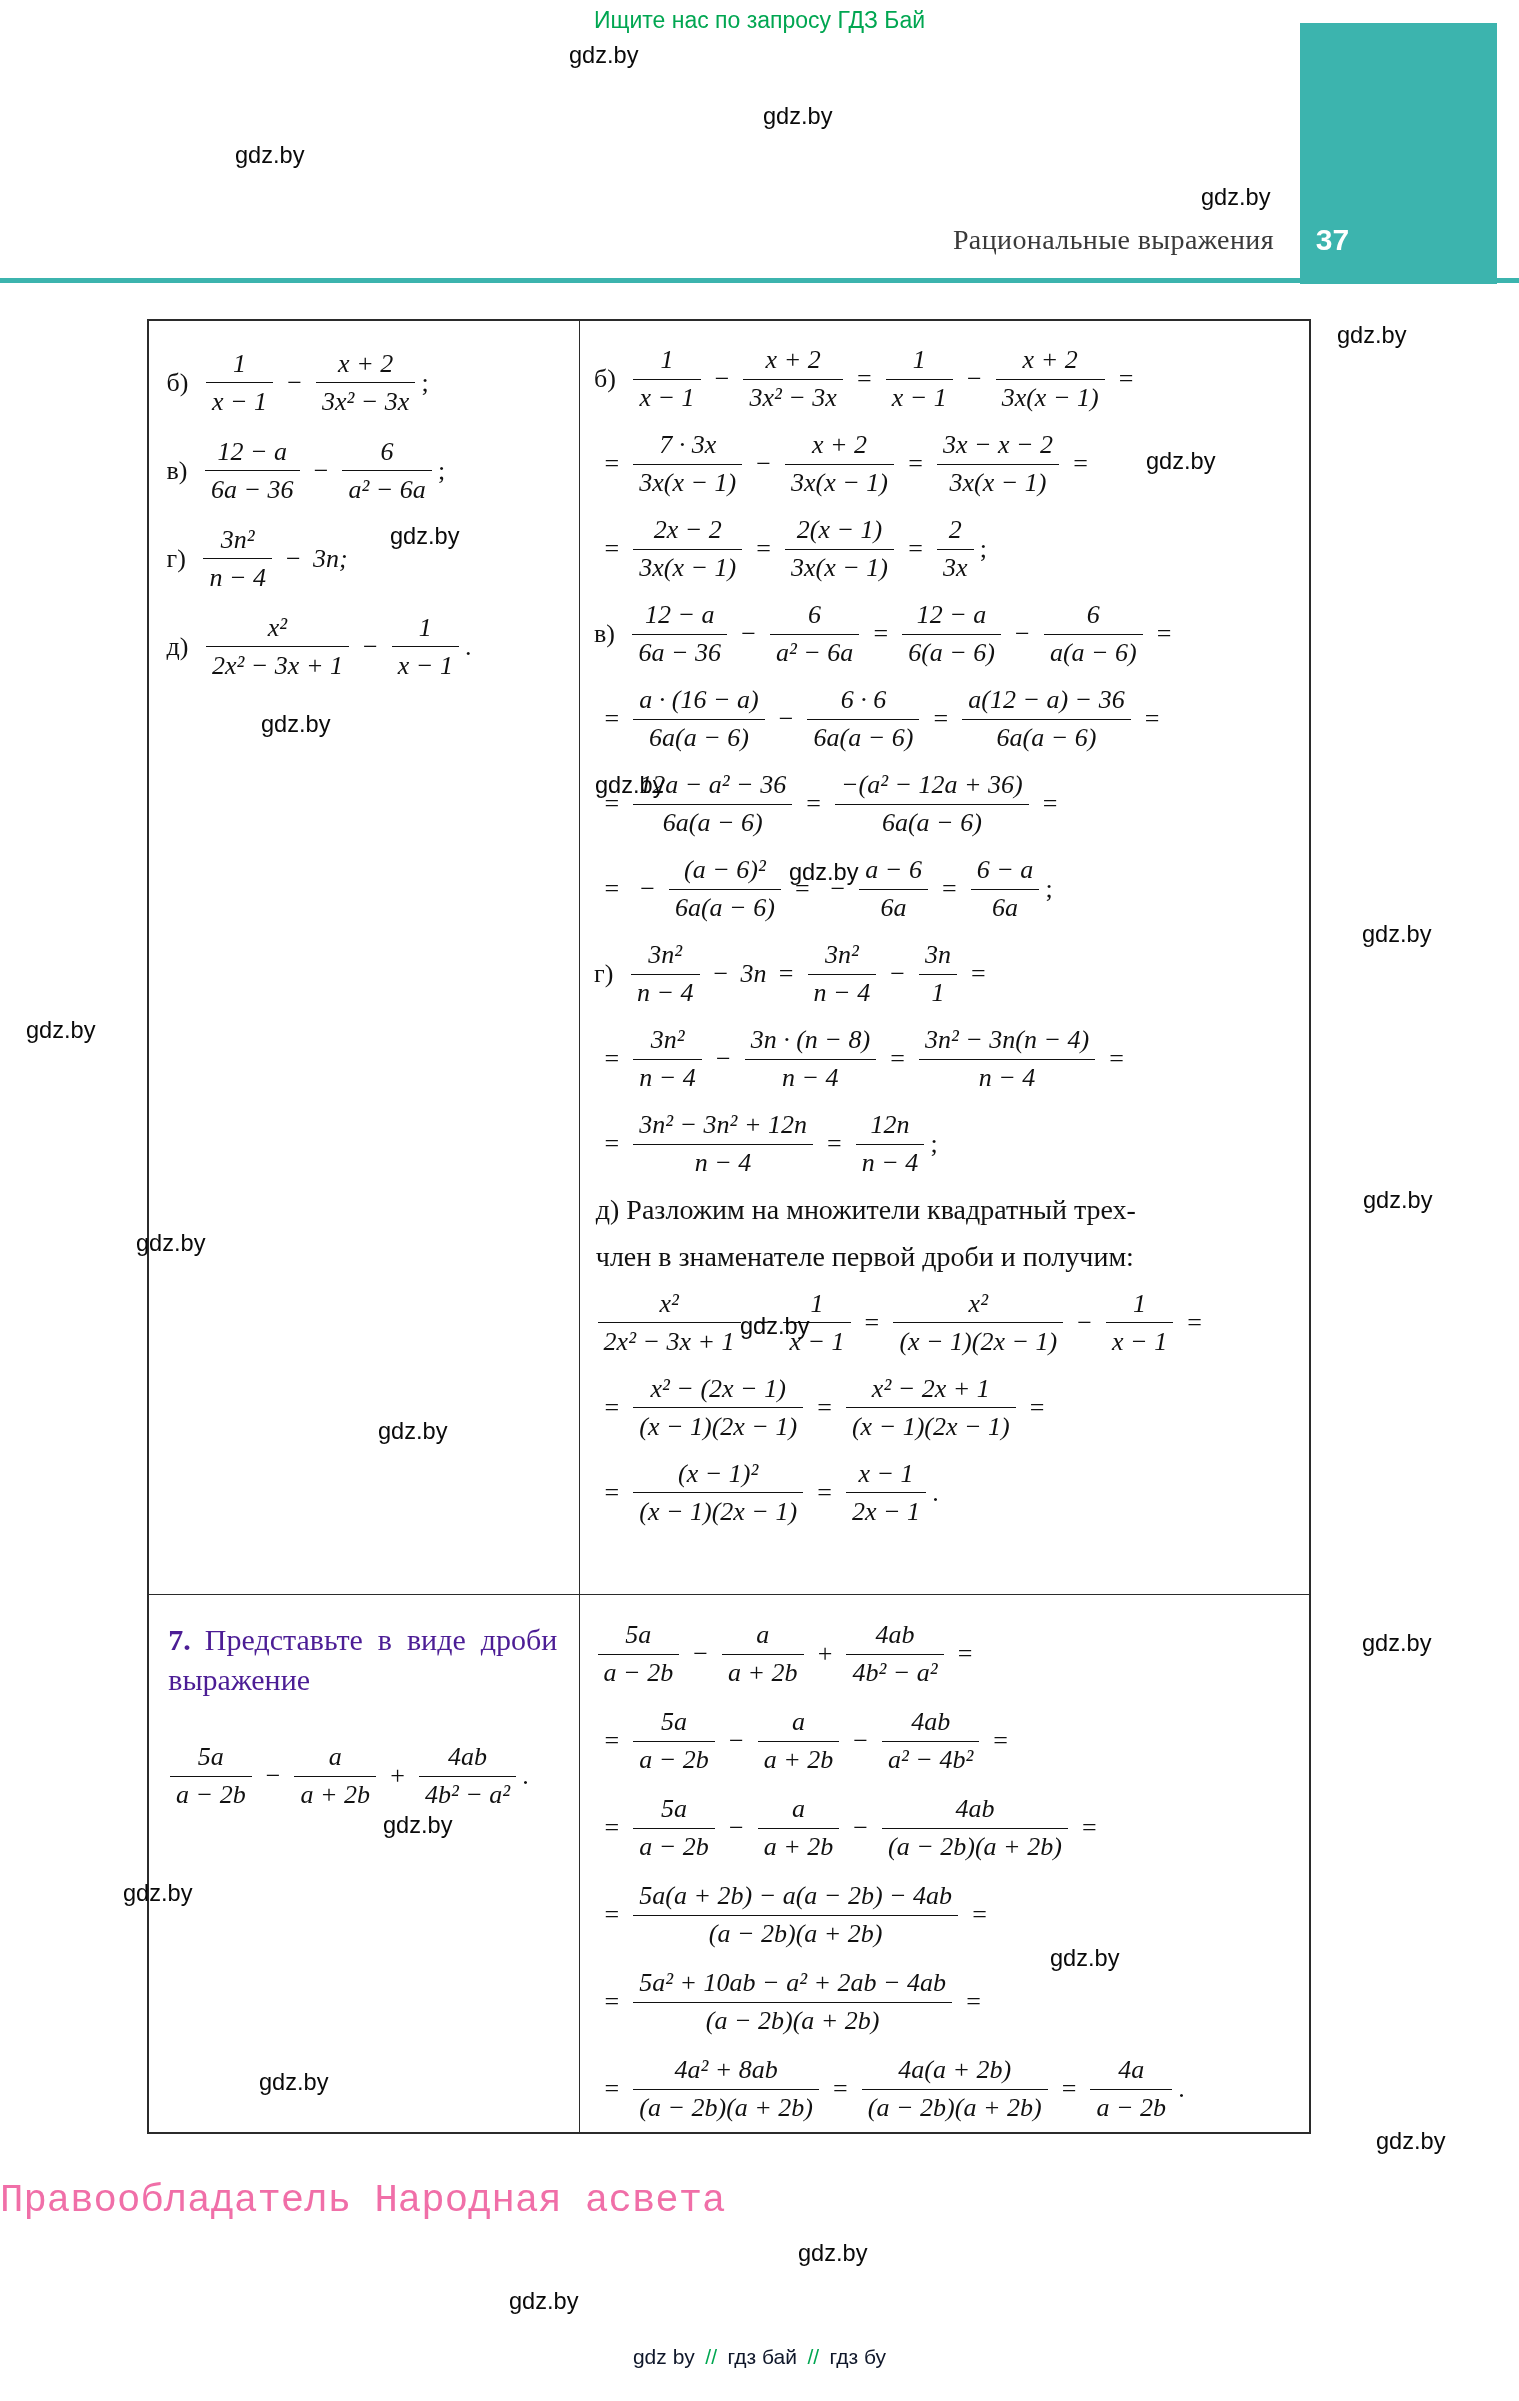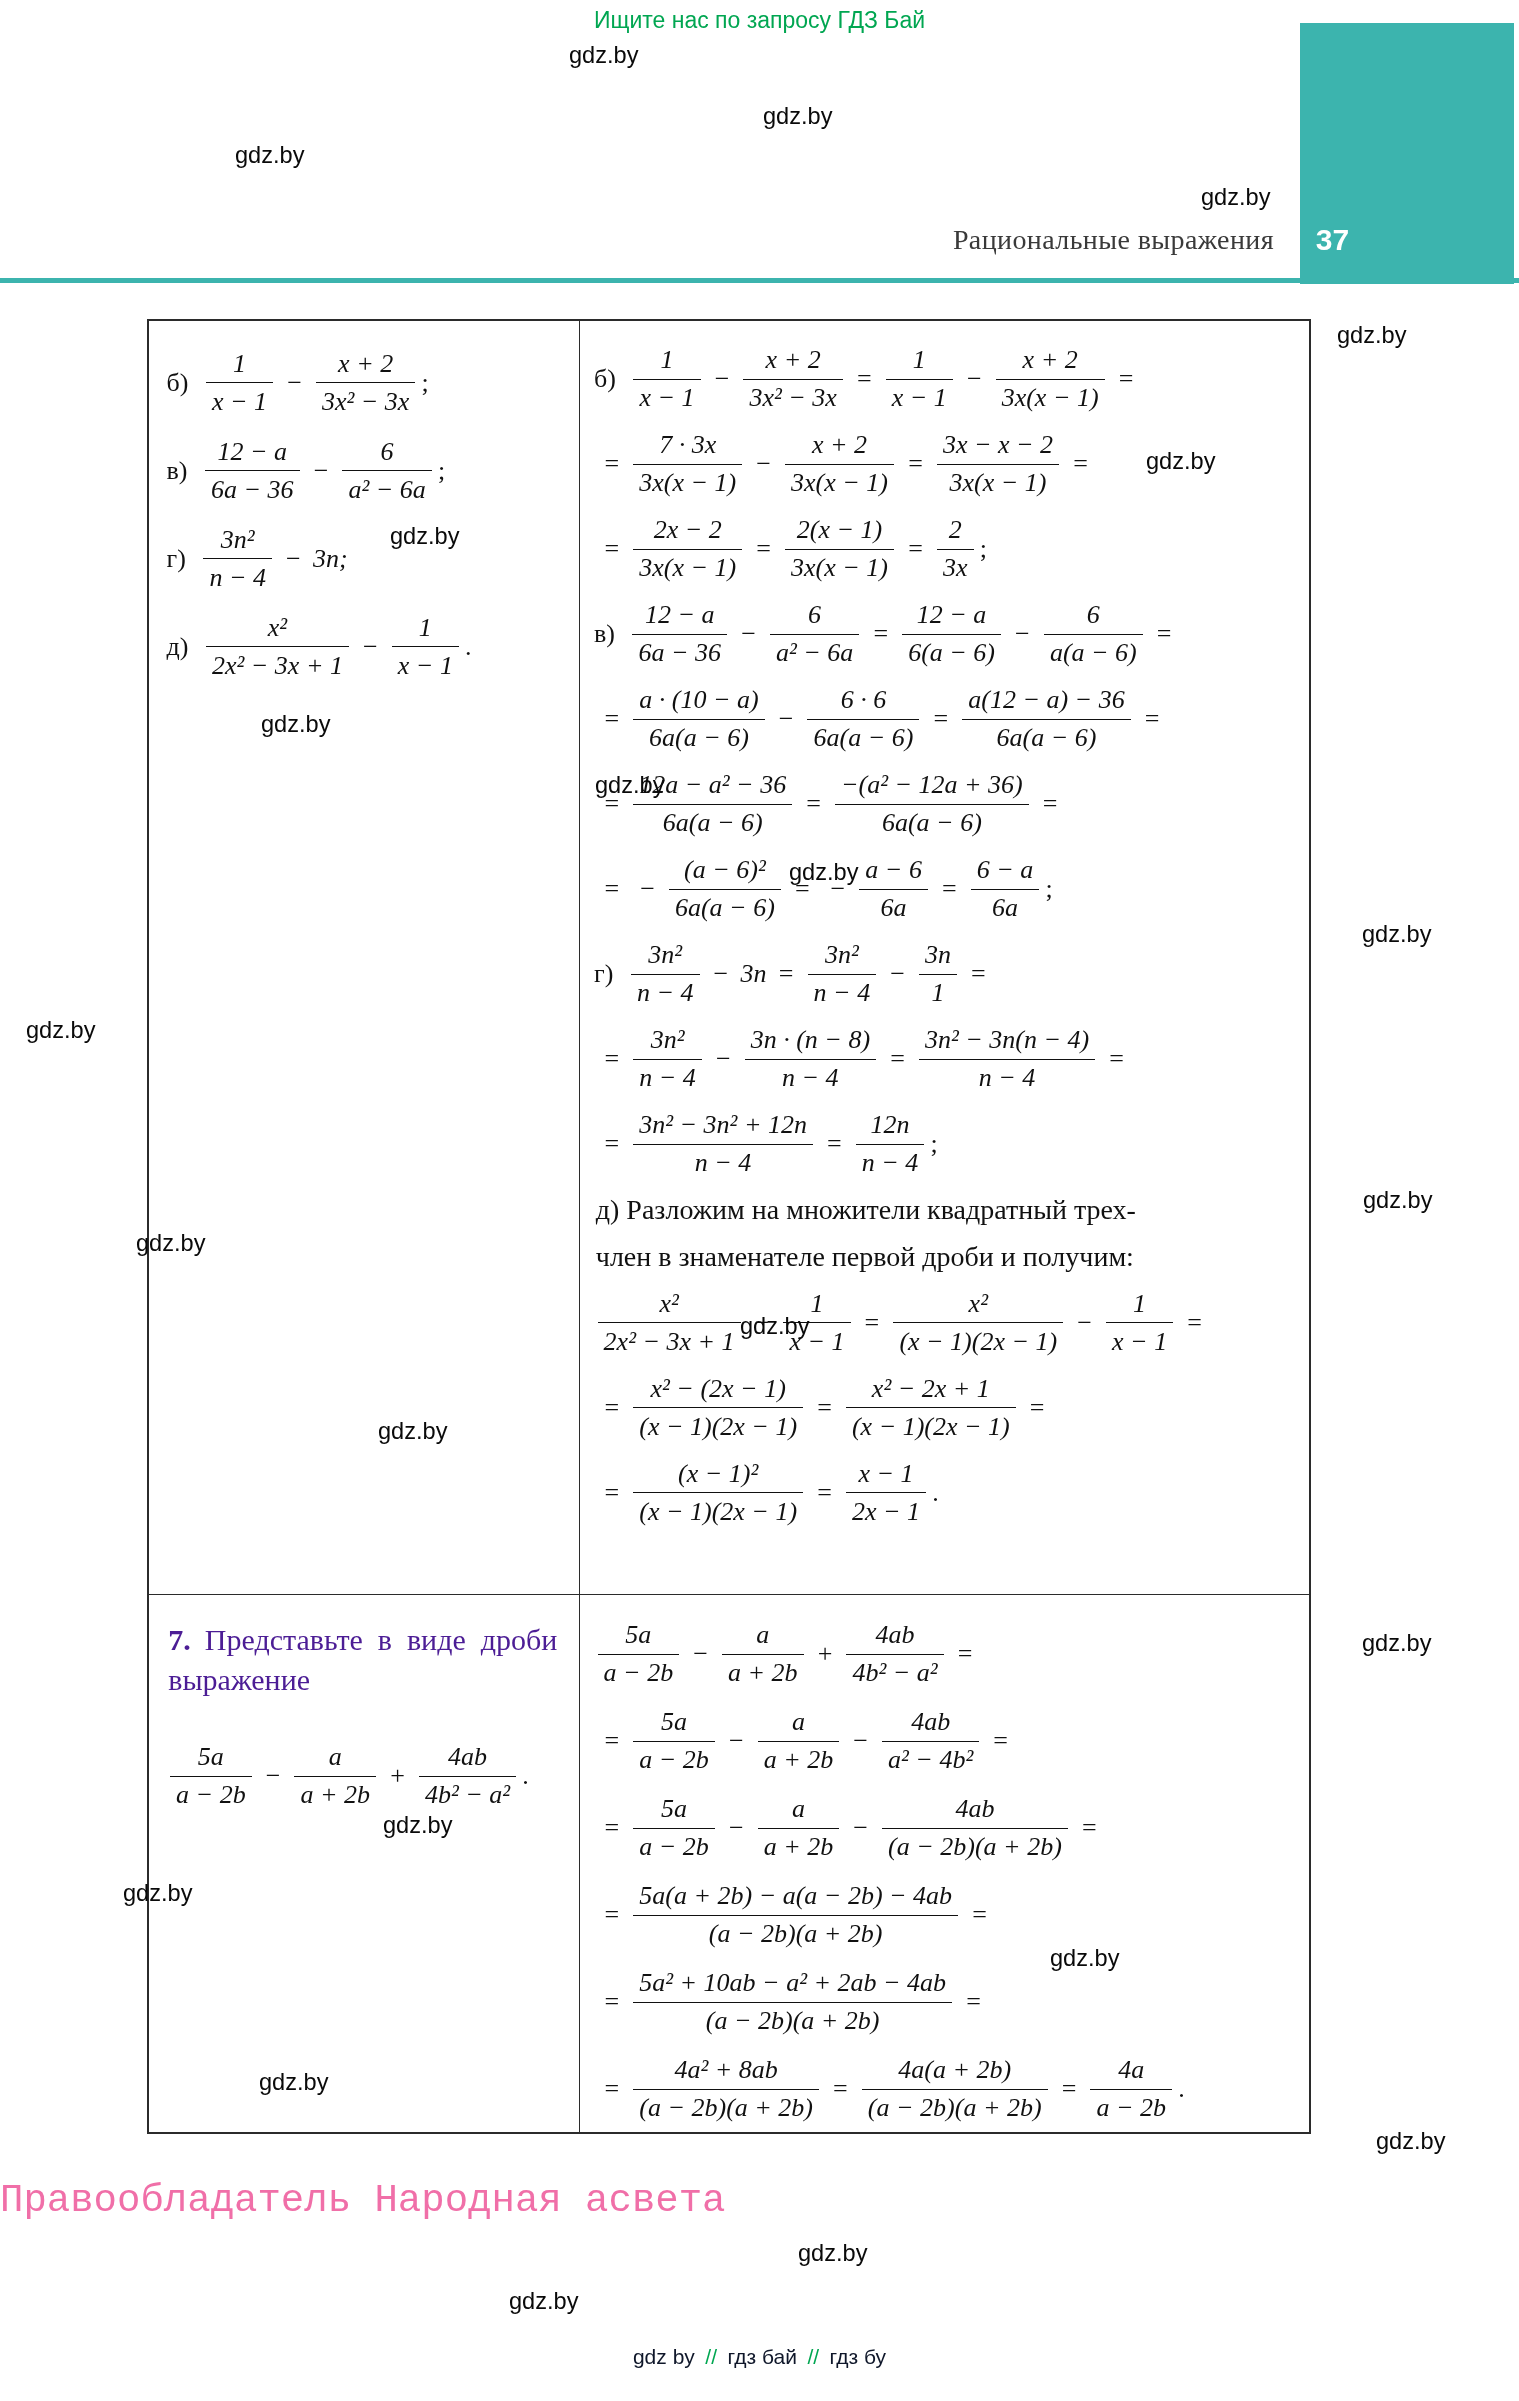--- a/index.html
+++ b/index.html
@@ -22,21 +22,21 @@
     font-family:"Liberation Sans", sans-serif; font-size:21px; color:#00a651;
   }
   .bottom-links a { color:#0f172a; text-decoration:none; cursor:pointer; }
   .bottom-links .sep { margin:0 10.5px; color:#00a651; }
   
   .header-title {
     position:absolute; top:224px; right:245px; font-size:28px; color:#3a3a3a;
     letter-spacing:0.4px; font-family:"Liberation Serif", serif;
   }
   .page-number-box {
-    position:absolute; left:1300px; top:23px; width:214px; height:261px;
+    position:absolute; left:1300px; top:23px; width:197px; height:261px;
     background:#3cb4ae; z-index:2;
   }
   .page-number {
     position:absolute; left:15.8px; top:200px; color:#ffffff; font-weight:bold;
     font-size:30px; font-family:"Liberation Sans", sans-serif;
   }
   .teal-rule {
     position:absolute; left:0; top:278px; width:1519px; height:5.3px; background:#3cb4ae;
   }
   
@@ -225,21 +225,21 @@
           <span class="mop">−</span>
           <span class="frac">
             <span class="num">6</span>
             <span class="den">a(a − 6)</span>
           </span>
           <span class="mop">=</span>
         </div>
         <div class="math-line">
           <span class="mop">=</span>
           <span class="frac">
-            <span class="num">a · (10 − a)</span>
+            <span class="num">a · (16 − a)</span>
             <span class="den">6a(a − 6)</span>
           </span>
           <span class="mop">−</span>
           <span class="frac">
             <span class="num">6 · 6</span>
             <span class="den">6a(a − 6)</span>
           </span>
           <span class="mop">=</span>
           <span class="frac">
             <span class="num">a(12 − a) − 36</span>

